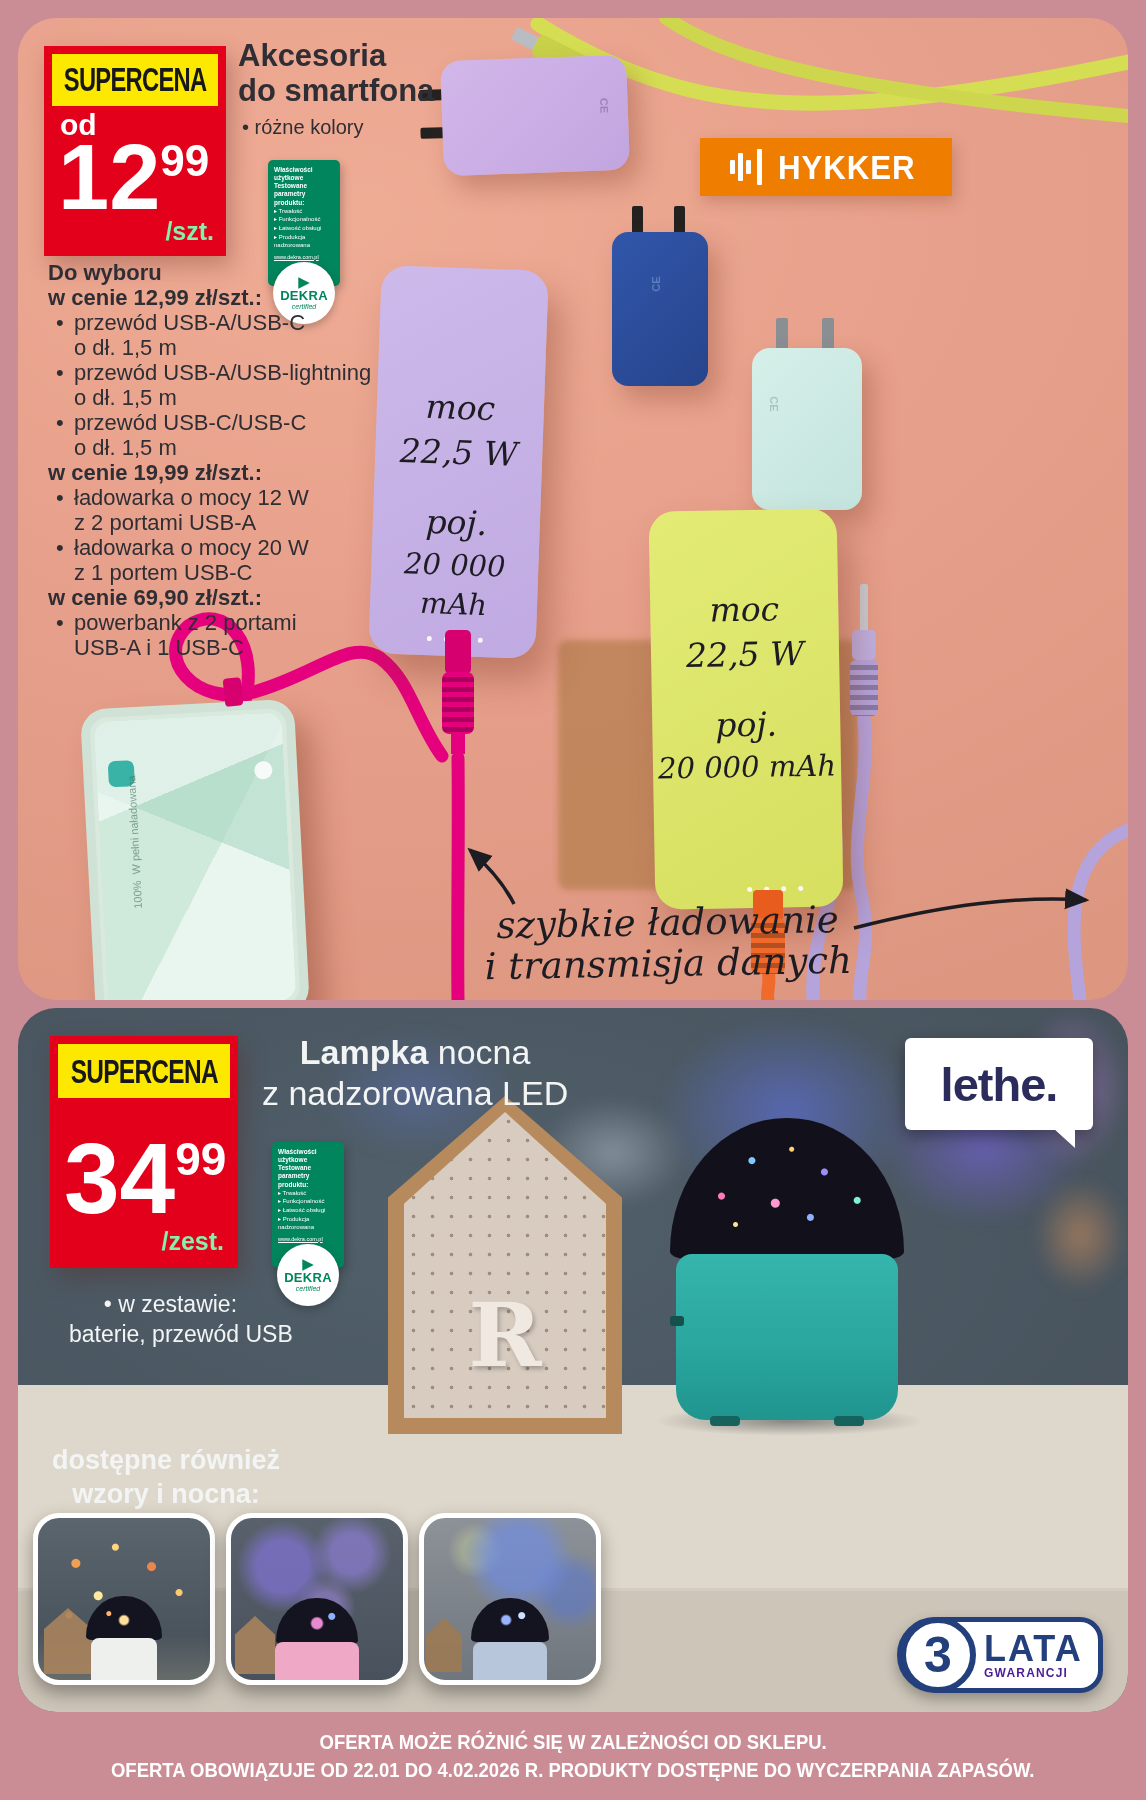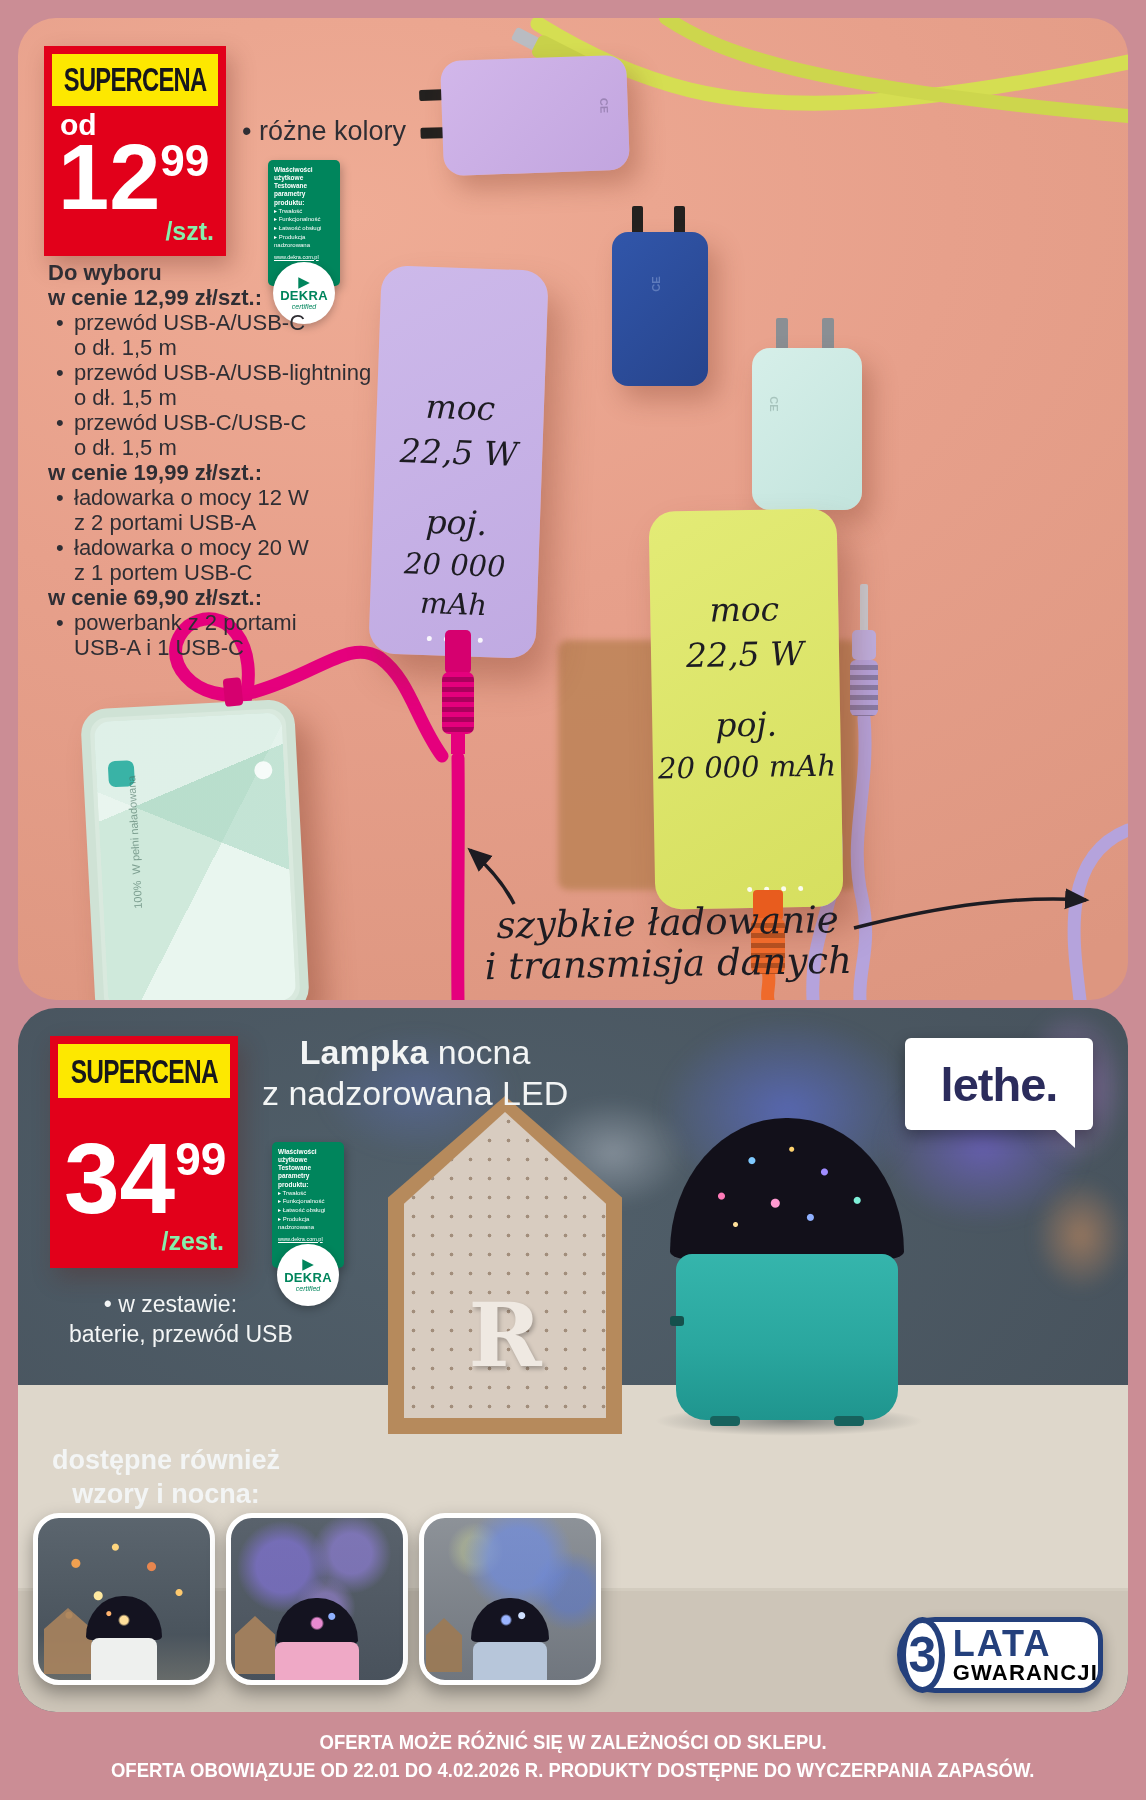--- a/index.html
+++ b/index.html
@@ -29,21 +29,21 @@
   .dekra .panel .it::before{content:"▸ ";}
   .dekra .panel .site{font-size:5.5px;margin-top:4px;text-decoration:underline;}
   .dekra .circle{width:62px;height:62px;margin:-24px auto 0;background:#fff;border-radius:50%;
     display:flex;flex-direction:column;align-items:center;justify-content:center;
     box-shadow:0 3px 8px rgba(0,0,0,.25);}
   .dekra .tri{color:#00855c;font-size:15px;line-height:1;}
   .dekra .nm{color:#00855c;font-weight:900;font-size:13px;letter-spacing:.3px;line-height:1;}
   .dekra .ct{color:#00855c;font-size:7px;font-style:italic;line-height:1.4;}
   
   .ttl{color:#2f2e34;font-weight:800;font-size:31px;line-height:1.13;}
-  .feat{color:#2f2e34;font-size:27px;}
+  .feat{color:#2f2e34;font-size:20px;}
   .feat::before{content:"• ";}
   .list{color:#2f2e34;font-size:22px;line-height:25px;width:330px;}
   .list .b{font-weight:800;}
   .list .li{padding-left:26px;position:relative;}
   .list .li::before{content:"•";position:absolute;left:8px;}
   
   .hyk{background:#ee7d00;display:flex;align-items:center;justify-content:center;gap:10px;
        box-shadow:3px 6px 14px rgba(120,50,20,.25);}
   .hyk .bars{display:flex;align-items:center;gap:3px;}
   .hyk .bars i{display:block;width:5px;background:#fff;border-radius:1px;}
@@ -107,21 +107,21 @@
   .thumb .mini-dome{position:absolute;left:50%;transform:translateX(-50%);border-radius:50% 50% 8% 8%/95% 95% 8% 8%;background:#141320;}
   .thumb .mini-house{position:absolute;clip-path:polygon(50% 0,100% 32%,100% 100%,0 100%,0 32%);background:#a8835d;opacity:.9;}
   
   #warranty{background:#fff;border:5px solid #24407c;border-radius:40px 24px 24px 40px;
      display:flex;align-items:center;box-shadow:0 6px 14px rgba(0,0,0,.3);}
   #warranty .circ{width:64px;height:64px;border:6px solid #24407c;border-radius:50%;background:#fff;
      display:flex;align-items:center;justify-content:center;margin-left:-2px;}
   #warranty .circ span{color:#24407c;font-size:50px;font-weight:900;line-height:1;}
   #warranty .words{margin-left:8px;display:flex;flex-direction:column;line-height:1;}
   #warranty .w1{color:#24407c;font-weight:900;font-size:36px;letter-spacing:2px;}
-  #warranty .w2{color:#000000;font-weight:900;font-size:22px;letter-spacing:1.2px;}
+  #warranty .w2{color:#4c1d95;font-weight:900;font-size:12px;letter-spacing:1.2px;}
   
   #footer{left:0;top:1712px;width:1146px;height:88px;display:flex;flex-direction:column;
      align-items:center;justify-content:center;gap:4px;}
   #footer div{color:#fff;font-weight:800;font-size:21px;transform:scaleX(.88);white-space:nowrap;}
 </style>
 </head>
 <body>
 
 <div id="top-card" class="abs">
 
@@ -238,20 +238,24 @@
       <span style="font-size:33px;">SUPERCENA</span>
     </div>
     <div class="od" style="left:16px;top:62px;font-size:30px;">od</div>
     <div class="num" style="left:14px;top:92px;">
       <span style="font-size:92px;">12</span>
       <span class="dec" style="font-size:44px;margin-top:4px;">99</span>
     </div>
     <div class="unit" style="right:12px;bottom:10px;font-size:25px;">/szt.</div>
   </div>
 
+  <div class="abs ttl" style="left:220px;top:20px;">
+    <div>Akcesoria</div>
+    <div>do smartfona</div>
+  </div>
   <div class="abs feat" style="left:224px;top:98px;">różne kolory</div>
 
   <div class="dekra abs" style="left:250px;top:142px;">
     <div class="panel">
       <div class="h">
         <span>Właściwości użytkowe</span> <span>Testowane parametry</span> <span>produktu:</span>
       </div>
       <div class="it">Trwałość</div>
       <div class="it">Funkcjonalność</div>
       <div class="it">Łatwość obsługi</div>
@@ -271,20 +275,29 @@
     <div class="li"><span>przewód USB-A/USB-C</span><br><span>o dł. 1,5 m</span></div>
     <div class="li"><span>przewód USB-A/USB-lightning</span><br><span>o dł. 1,5 m</span></div>
     <div class="li"><span>przewód USB-C/USB-C</span><br><span>o dł. 1,5 m</span></div>
     <div class="b">w cenie 19,99 zł/szt.:</div>
     <div class="li"><span>ładowarka o mocy 12 W</span><br><span>z 2 portami USB-A</span></div>
     <div class="li"><span>ładowarka o mocy 20 W</span><br><span>z 1 portem USB-C</span></div>
     <div class="b">w cenie 69,90 zł/szt.:</div>
     <div class="li"><span>powerbank z 2 portami</span><br><span>USB-A i 1 USB-C</span></div>
   </div>
 
+  <div class="hyk abs" style="left:682px;top:120px;width:252px;height:58px;">
+    <span class="bars">
+      <i style="height:14px;"></i>
+        <i style="height:28px;"></i>
+        <i style="height:14px;"></i>
+        <i style="height:36px;margin-left:3px;"></i>
+    </span>
+    <span class="txt">HYKKER</span>
+  </div>
 
   <svg class="abs" width="1110" height="982" style="left:0;top:0;">
     <defs>
       <marker id="ah" markerWidth="10" markerHeight="10" refX="6" refY="3" orient="auto">
         <path d="M0,0 L7,3 L0,6 Z" fill="#1d1c22"></path>
       </marker>
     </defs>
     <path d="M 496,886 C 486,866 470,848 452,832" stroke="#1d1c22" stroke-width="3.5" fill="none" marker-end="url(#ah)"></path>
     <path d="M 836,910 C 930,886 1000,878 1068,882" stroke="#1d1c22" stroke-width="3.5" fill="none" marker-end="url(#ah)"></path>
   </svg>

